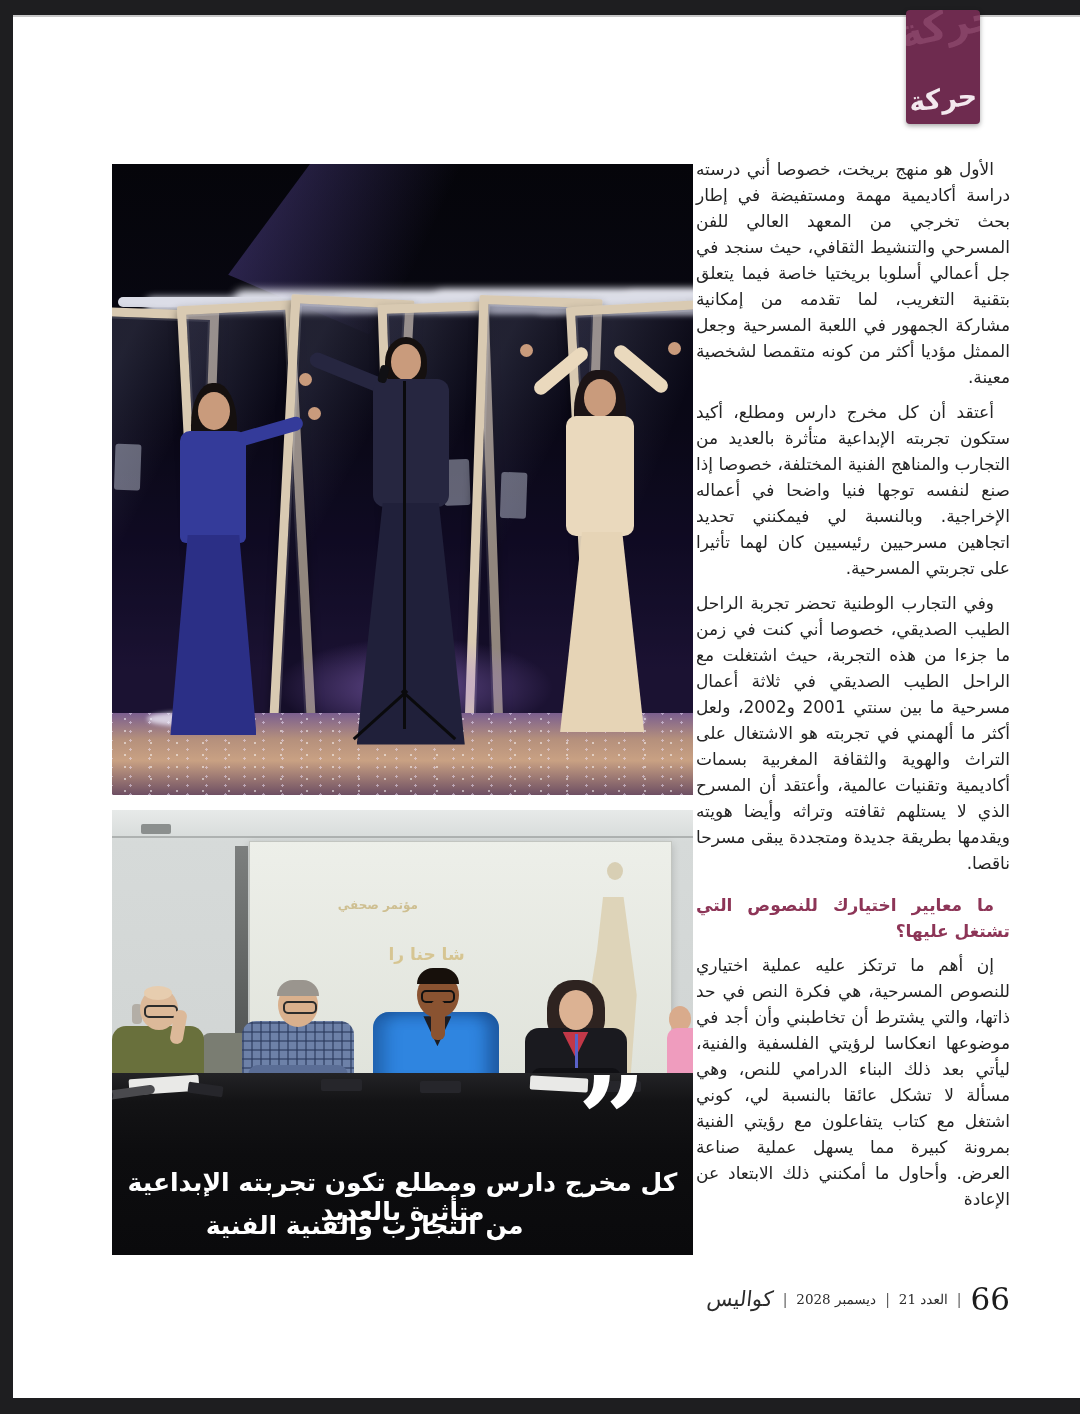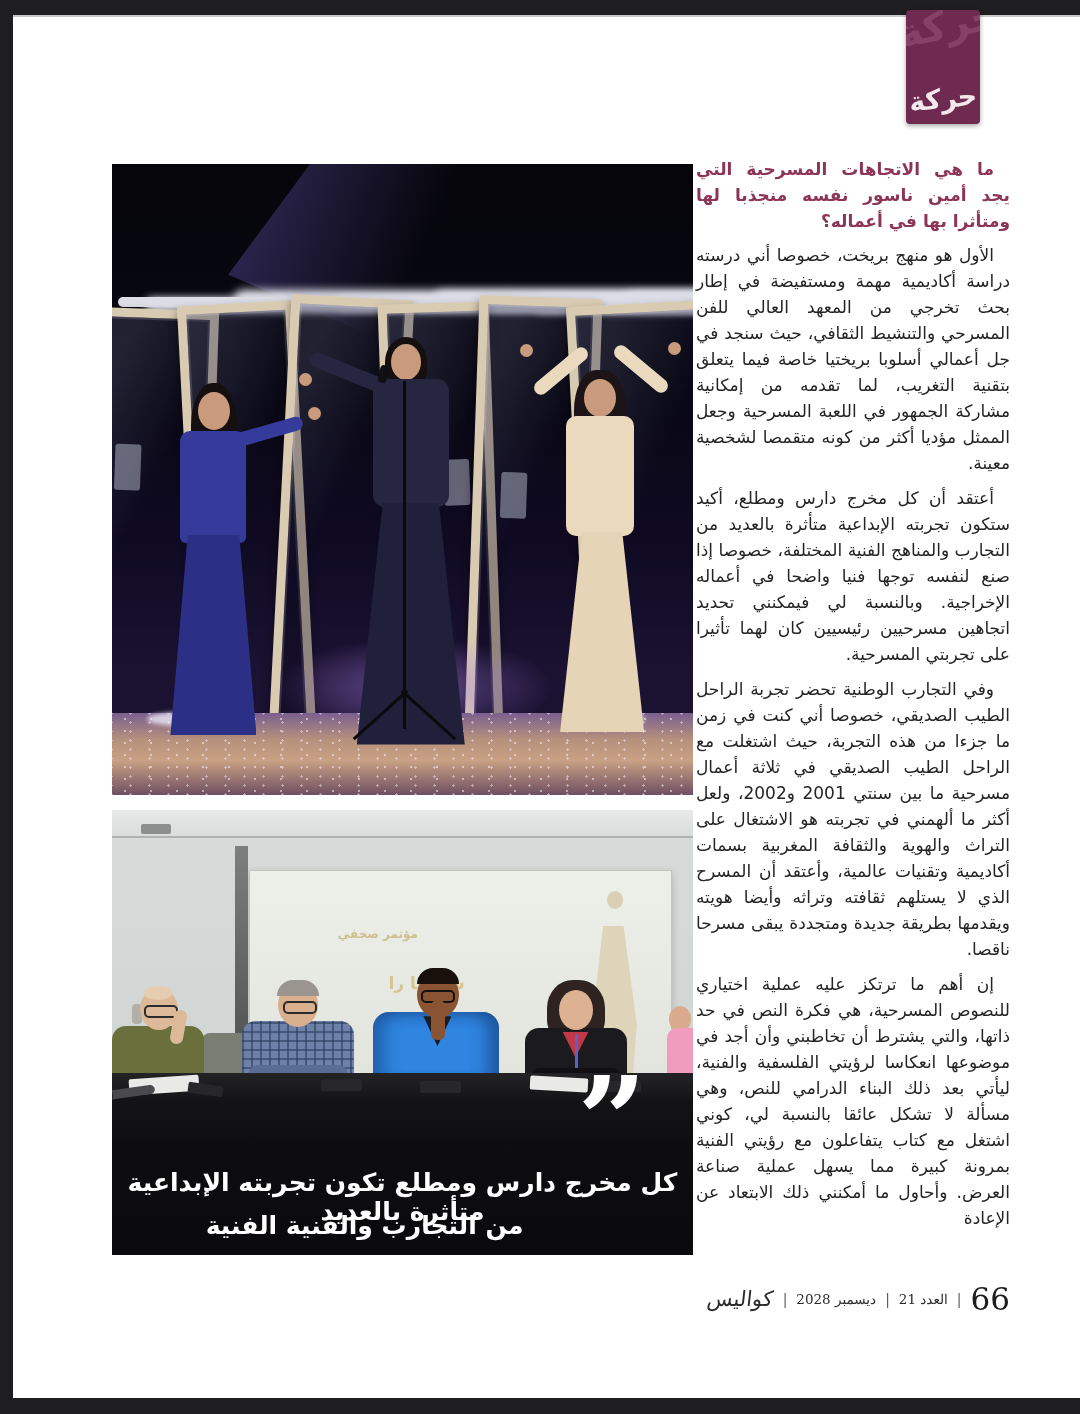--- a/index.html
+++ b/index.html
@@ -93,21 +93,21 @@
   .aR .pants{position:absolute;left:24px;top:162px;width:84px;height:200px;background:#e6d4b6;
              clip-path:polygon(26% 0,74% 0,100% 100%,0 100%);}
 
   
   .conf{position:absolute;left:112px;top:810px;width:581px;height:445px;overflow:hidden;
         background:linear-gradient(180deg,#e7eae9 0%,#d6dad9 7%,#cdd1d0 100%);}
   .ceil-line{position:absolute;left:0;right:0;top:26px;height:2px;background:#aeb2b1;}
   .vent{position:absolute;left:5%;top:14px;width:30px;height:10px;background:#8b8f8e;border-radius:2px;}
   .screen{position:absolute;left:23.5%;top:7%;width:72.5%;height:57%;
         background:linear-gradient(180deg,#edefe9,#dfe2da);border:1px solid #c2c5c0;
-        box-shadow:0 3px 8px rgba(0,0,0,.18);margin-top:29px;}
+        box-shadow:0 3px 8px rgba(0,0,0,.18);}
   .roller{position:absolute;left:21.2%;top:8%;width:2.2%;height:56%;
         background:linear-gradient(180deg,#7c7f7e,#484b4a);}
   .stext1{position:absolute;right:60%;top:22%;color:#cdbd8d;font-size:12px;font-weight:bold;opacity:.95;}
   .stext2{position:absolute;left:33%;top:40%;color:#d6c48e;font-size:17px;font-weight:bold;letter-spacing:2px;opacity:.95;}
   .stext3{position:absolute;left:36%;bottom:2%;color:#d2b267;font-size:15px;font-weight:bold;opacity:.95;}
   .sfig{position:absolute;right:5%;top:8%;width:17%;height:84%;}
   .sfig .fh{position:absolute;left:40%;top:0;width:16px;height:18px;background:#d8cfb4;border-radius:50%;}
   .sfig .fr{position:absolute;left:8%;top:16%;width:84%;height:84%;background:#ddd3b6;opacity:.95;
         clip-path:polygon(32% 0,66% 0,88% 55%,78% 100%,30% 100%,10% 55%,22% 30%);}
   .chairback{position:absolute;left:15.5%;top:50%;width:8%;height:11%;background:#7a7d72;border-radius:8px;}
@@ -318,24 +318,24 @@
     <div class="titem paper" style="left:72%;top:60%;width:10%;height:14px;transform:rotate(3deg);"></div>
     <div class="titem phone" style="left:85%;top:61%;width:6%;height:11px;"></div>
     <div class="tmic"></div>
 
     <div class="qmark">”</div>
     <div class="qline qline1">كل مخرج دارس ومطلع تكون تجربته الإبداعية متأثرة بالعديد</div>
     <div class="qline qline2">من التجارب والفنية الفنية</div>
   </div>
 
   <div class="article" dir="rtl">
-    <div class="q first">ما هي الاتجاهات المسرحية التي يجد أمين ناسور نفسه منجذبا لها ومتأثرا بها في أعماله؟</div>
     <div class="p">الأول هو منهج بريخت، خصوصا أني درسته دراسة أكاديمية مهمة ومستفيضة في إطار بحث تخرجي من المعهد العالي للفن المسرحي والتنشيط الثقافي، حيث سنجد في جل أعمالي أسلوبا بريختيا خاصة فيما يتعلق بتقنية التغريب، لما تقدمه من إمكانية مشاركة الجمهور في اللعبة المسرحية وجعل الممثل مؤديا أكثر من كونه متقمصا لشخصية معينة.</div>
     <div class="p">أعتقد أن كل مخرج دارس ومطلع، أكيد ستكون تجربته الإبداعية متأثرة بالعديد من التجارب والمناهج الفنية المختلفة، خصوصا إذا صنع لنفسه توجها فنيا واضحا في أعماله الإخراجية. وبالنسبة لي فيمكنني تحديد اتجاهين مسرحيين رئيسيين كان لهما تأثيرا على تجربتي المسرحية.</div>
     <div class="p">وفي التجارب الوطنية تحضر تجربة الراحل الطيب الصديقي، خصوصا أني كنت في زمن ما جزءا من هذه التجربة، حيث اشتغلت مع الراحل الطيب الصديقي في ثلاثة أعمال مسرحية ما بين سنتي 2001 و2002، ولعل أكثر ما ألهمني في تجربته هو الاشتغال على التراث والهوية والثقافة المغربية بسمات أكاديمية وتقنيات عالمية، وأعتقد أن المسرح الذي لا يستلهم ثقافته وتراثه وأيضا هويته ويقدمها بطريقة جديدة ومتجددة يبقى مسرحا ناقصا.</div>
+    <div class="q">ما معايير اختيارك للنصوص التي تشتغل عليها؟</div>
     <div class="p">إن أهم ما ترتكز عليه عملية اختياري للنصوص المسرحية، هي فكرة النص في حد ذاتها، والتي يشترط أن تخاطبني وأن أجد في موضوعها انعكاسا لرؤيتي الفلسفية والفنية، ليأتي بعد ذلك البناء الدرامي للنص، وهي مسألة لا تشكل عائقا بالنسبة لي، كوني اشتغل مع كتاب يتفاعلون مع رؤيتي الفنية بمرونة كبيرة مما يسهل عملية صناعة العرض. وأحاول ما أمكنني ذلك الابتعاد عن الإعادة</div>
   </div>
 
   <div class="footer">
     <span class="num">66</span>
     <span class="sep">|</span>
     <span class="small">العدد 21</span>
     <span class="sep">|</span>
     <span class="small">ديسمبر 2028</span>
     <span class="sep">|</span>

